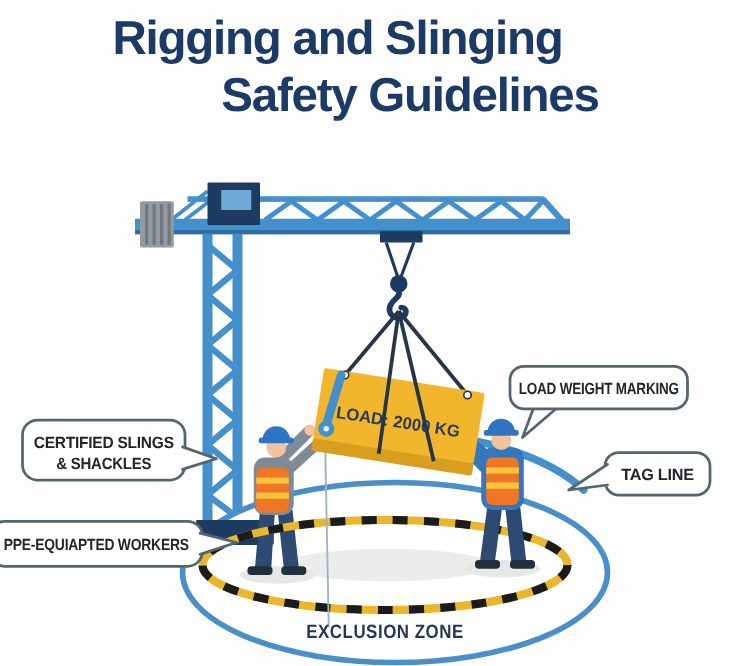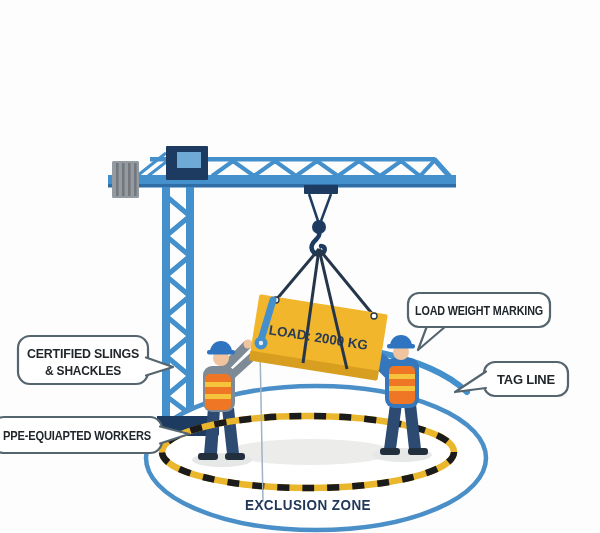--- a/index.html
+++ b/index.html
@@ -19,20 +19,24 @@
   text { font-family:"Liberation Sans", sans-serif; }
   .co  { font-weight:bold; font-size:13px; fill:#21262b; letter-spacing:-0.2px; }
   .zone-label { font-weight:bold; font-size:15.5px; fill:#22385a; letter-spacing:0.5px; }
   .load-label { font-weight:bold; font-size:13.5px; fill:#2b3c55; }
 </style>
 </head>
 <body>
 
 <div class="stage">
 
+  <div class="title">
+    <div class="title-line1">Rigging and Slinging</div>
+    <div class="title-line2">Safety Guidelines</div>
+  </div>
 
   <svg width="600" height="533" viewBox="0 0 600 533">
 
     <g>
 
       <rect x="108" y="175" width="348" height="10" fill="#4390cc"></rect>
       <rect x="108" y="184" width="348" height="3.5" fill="#2e6da6"></rect>
 
       <rect x="150" y="157" width="285" height="4.5" fill="#4390cc"></rect>
       <line x1="434" y1="159" x2="451" y2="178" stroke="#4390cc" stroke-width="5"></line>

